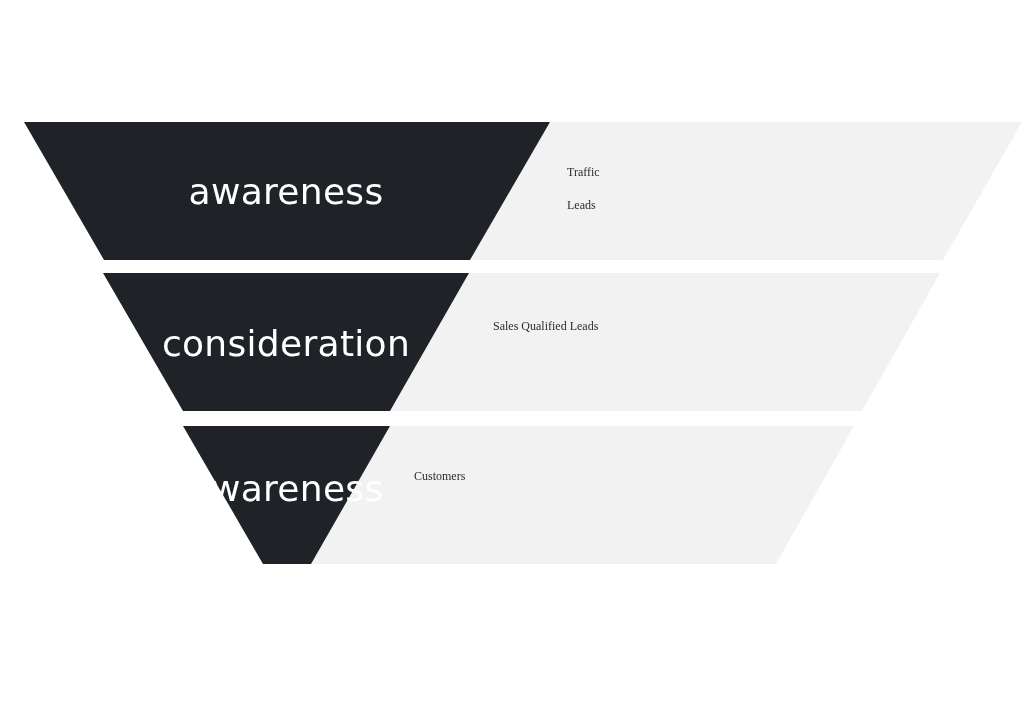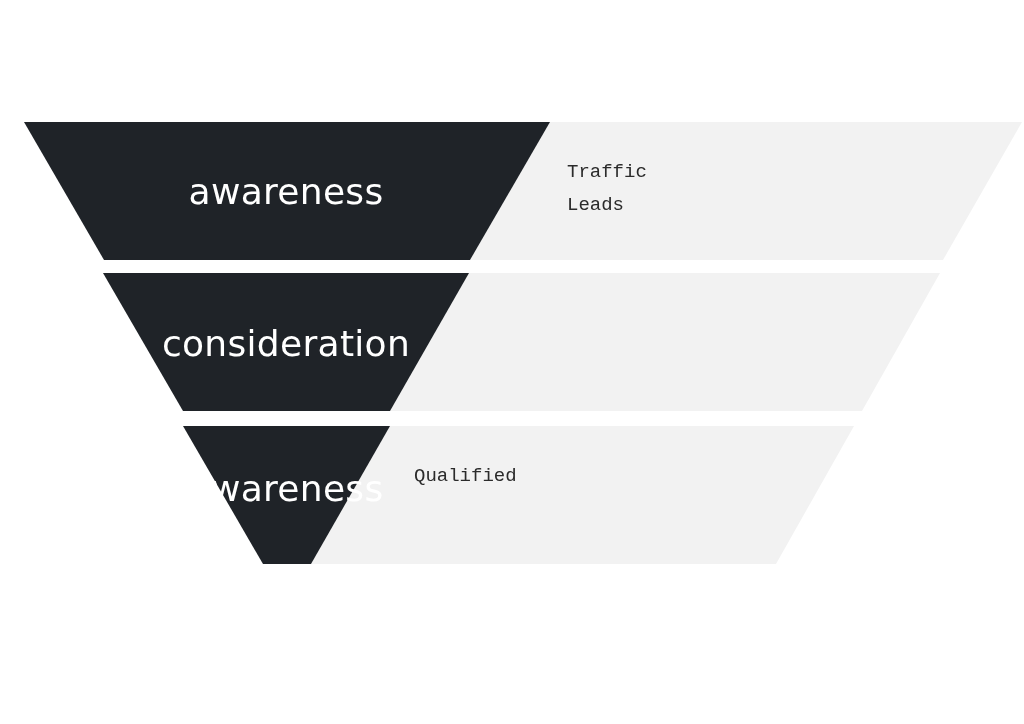--- a/index.html
+++ b/index.html
@@ -1,19 +1,19 @@
 <!DOCTYPE html>
 <html><head>
 <meta charset="utf-8">
 <style>
   html, body { margin:0; padding:0; background:#ffffff; }
   body { width:1024px; height:724px; position:relative; overflow:hidden; font-family:"Liberation Sans", sans-serif; }
   svg.funnel { position:absolute; left:0; top:0; }
   .stage-label { position:absolute; color:#ffffff; font-family:"DejaVu Sans", sans-serif; font-size:36px; letter-spacing:0.3px; white-space:nowrap; transform:translate(-50%,-50%); }
-  .metrics { position:absolute; color:#2b2b2b; font-family:Liberation Mono, monospace; font-size:19px; line-height:33px; }
+  .metrics { position:absolute; color:#2b2b2b; font-family:Liberation Serif, serif; font-size:12px; line-height:33px; }
   .metrics div { white-space:nowrap; }
 </style>
 </head>
 <body>
 
 <svg class="funnel" width="1024" height="724">
 
   <polygon points="550,122 1022,122 943,260 470,260" fill="#f2f2f2"></polygon>
   <polygon points="24,122 550,122 470,260 104,260" fill="#1f2328"></polygon>
 
@@ -27,17 +27,18 @@
 <div class="stage-label" style="left:286px; top:191px;">awareness</div>
 <div class="stage-label" style="left:286px; top:343px;text-align:center;">consideration</div>
 <div class="stage-label" style="left:286px; top:488px;">awareness</div>
 
 <div class="metrics" style="left:567px; top:156px;">
   <div>Traffic</div>
   <div>Leads</div>
 </div>
 
 <div class="metrics" style="left:493px; top:310px;">
+  <div>Sales Qualified Leads</div>
 </div>
 
 <div class="metrics" style="left:414px; top:460px;">
-  <div>Qualified</div>
+  <div>Customers</div>
 </div>
 
 </body></html>

